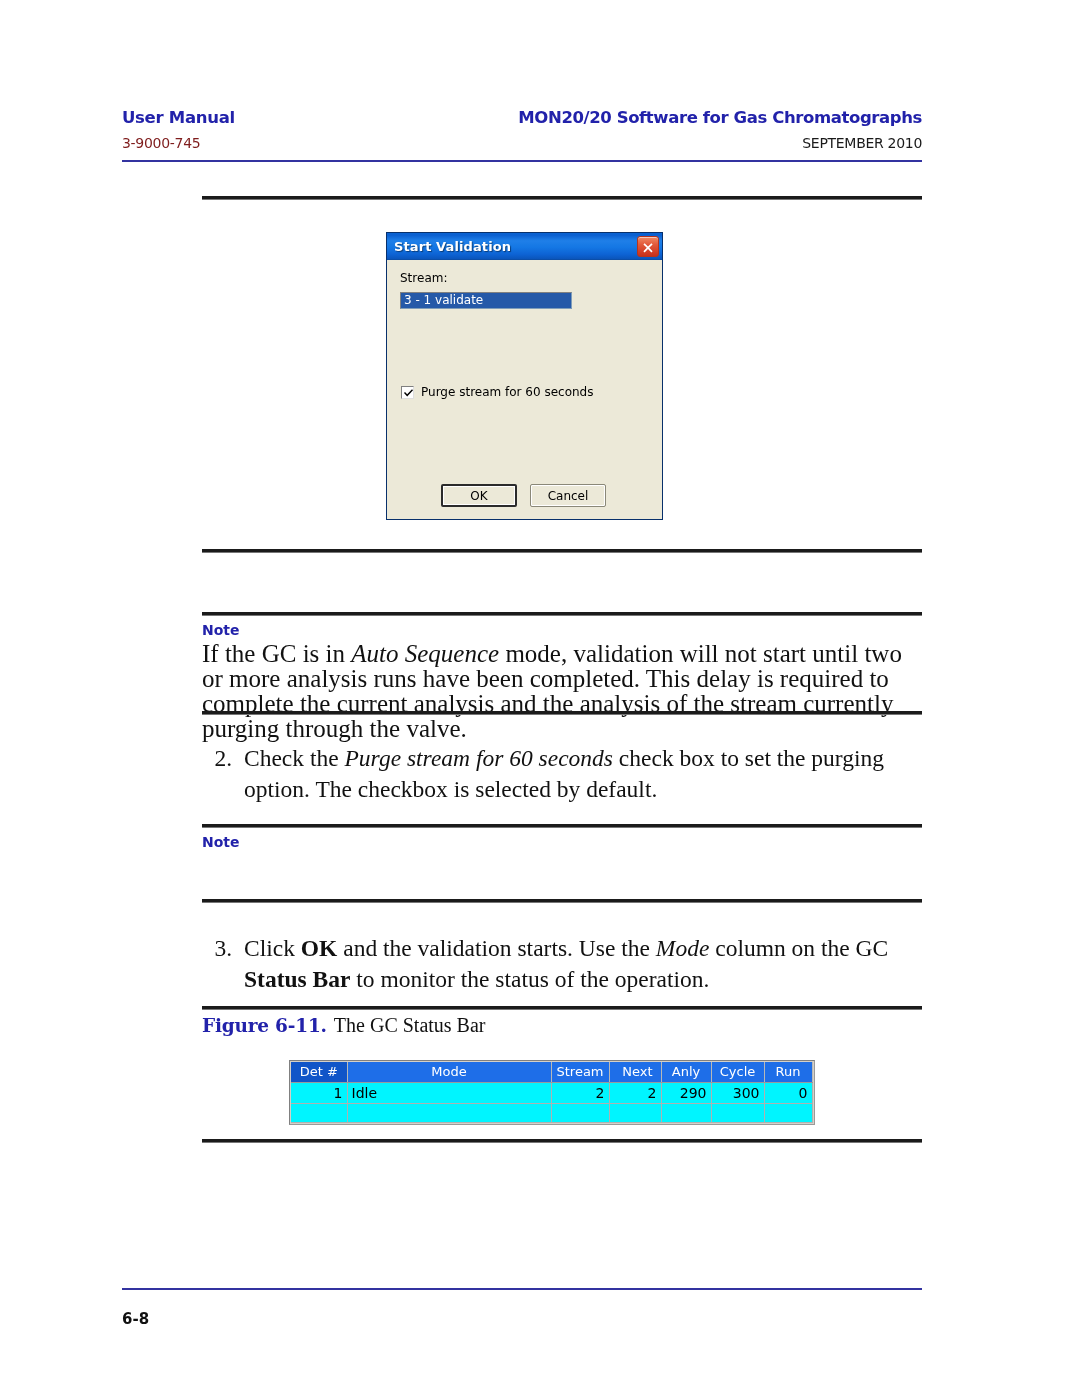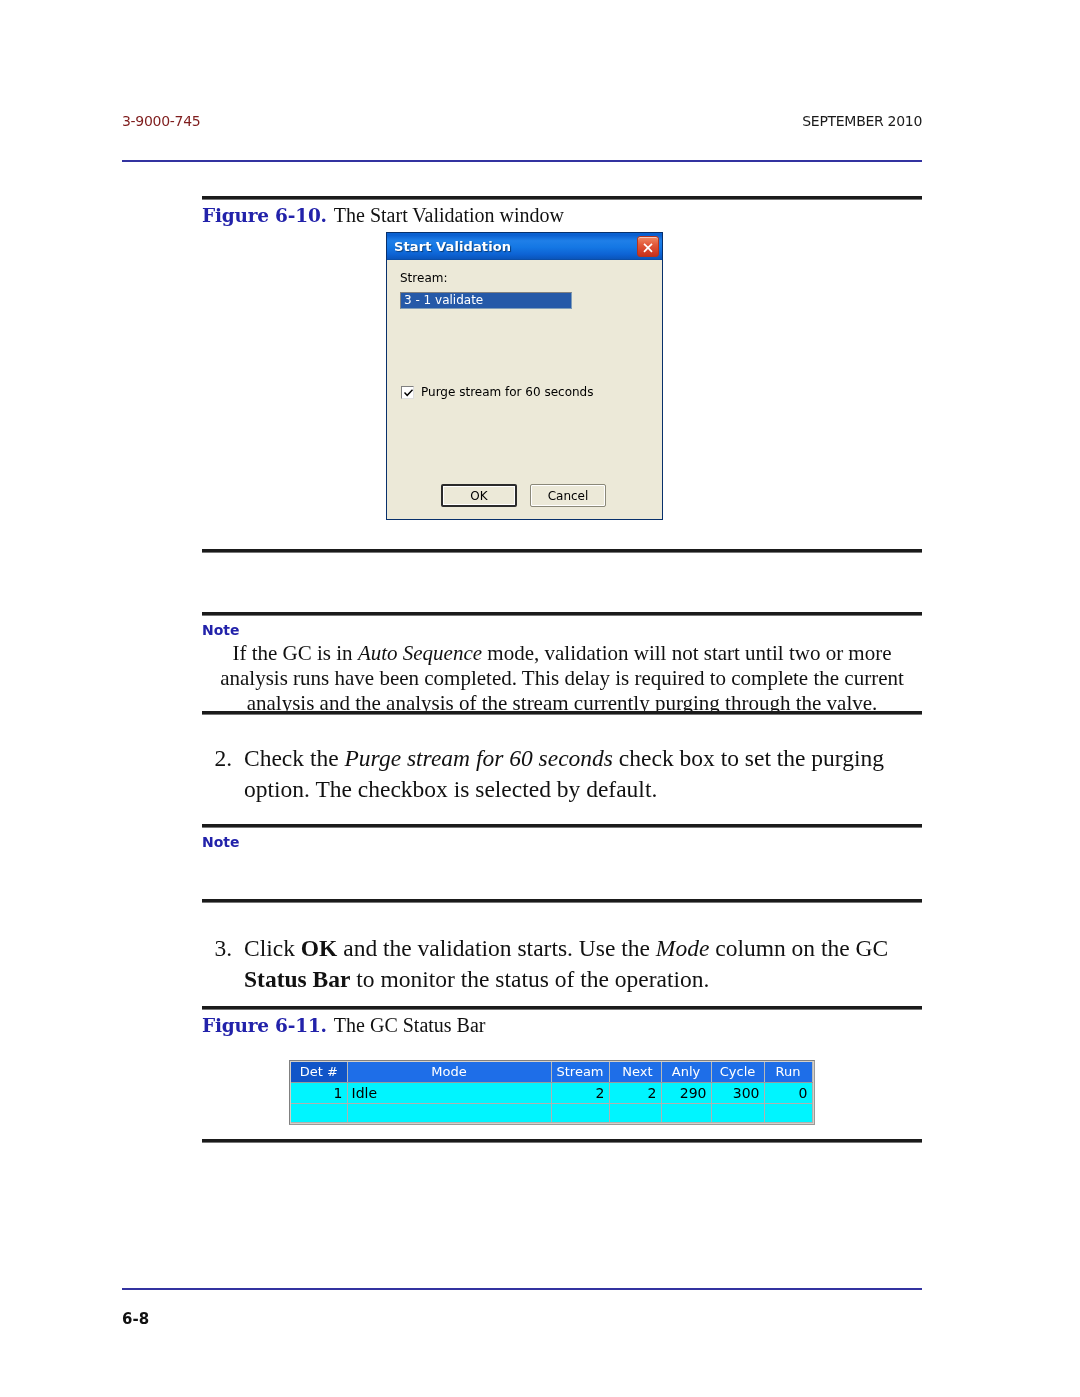--- a/index.html
+++ b/index.html
@@ -120,24 +120,24 @@
   }
   .note-title {
     font-family: "DejaVu Sans", sans-serif;
     font-weight: bold;
     font-size: 14px;
     color: #2222aa;
     margin-bottom: 3px;
   }
   .note-body {
     font-family: "Liberation Serif", serif;
-    font-size: 21px;
+    font-size: 25px;
     line-height: 25px;
     color: #111;
-    text-align: center;
+    text-align: left;
   }
   .note-body i { font-style: italic; }
 
   
   .step {
     position: absolute;
     left: 202px;
     width: 730px;
     font-family: "Liberation Serif", serif;
     font-size: 23.5px;
@@ -362,31 +362,32 @@
     font-size: 15px;
     color: #111;
   }
 </style>
 </head>
 <body>
 
 <div class="page">
 
   <div class="header">
+    <div class="header-row1">
+      <span class="hdr-left">User Manual</span>
+      <span class="hdr-right">MON20/20 Software for Gas Chromatographs</span>
+    </div>
     <div class="header-row2">
       <span class="hdr-doc">3-9000-745</span>
       <span class="hdr-date">SEPTEMBER 2010</span>
     </div>
   </div>
   <div class="hdr-rule"></div>
 
   <div class="hrule" style="top:196px;"></div>
-  <div class="fig-caption" style="top:204px;">
-    <span class="fig-num">Figure 6-10.</span><span class="fig-text">The Start Validation window</span>
-  </div>
 
   <div class="dialog">
     <div class="dlg-titlebar">
       <span class="dlg-title">Start Validation</span>
       <span class="dlg-close">
         <svg width="12" height="12" viewBox="0 0 12 12" aria-hidden="true">
           <path d="M2.6 2.2 L6 5.6 L9.4 2.2 L10.6 3.4 L7.2 6.8 L10.6 10.2 L9.4 11.4 L6 8 L2.6 11.4 L1.4 10.2 L4.8 6.8 L1.4 3.4 Z" fill="#ffffff"></path>
         </svg>
       </span>
     </div>

